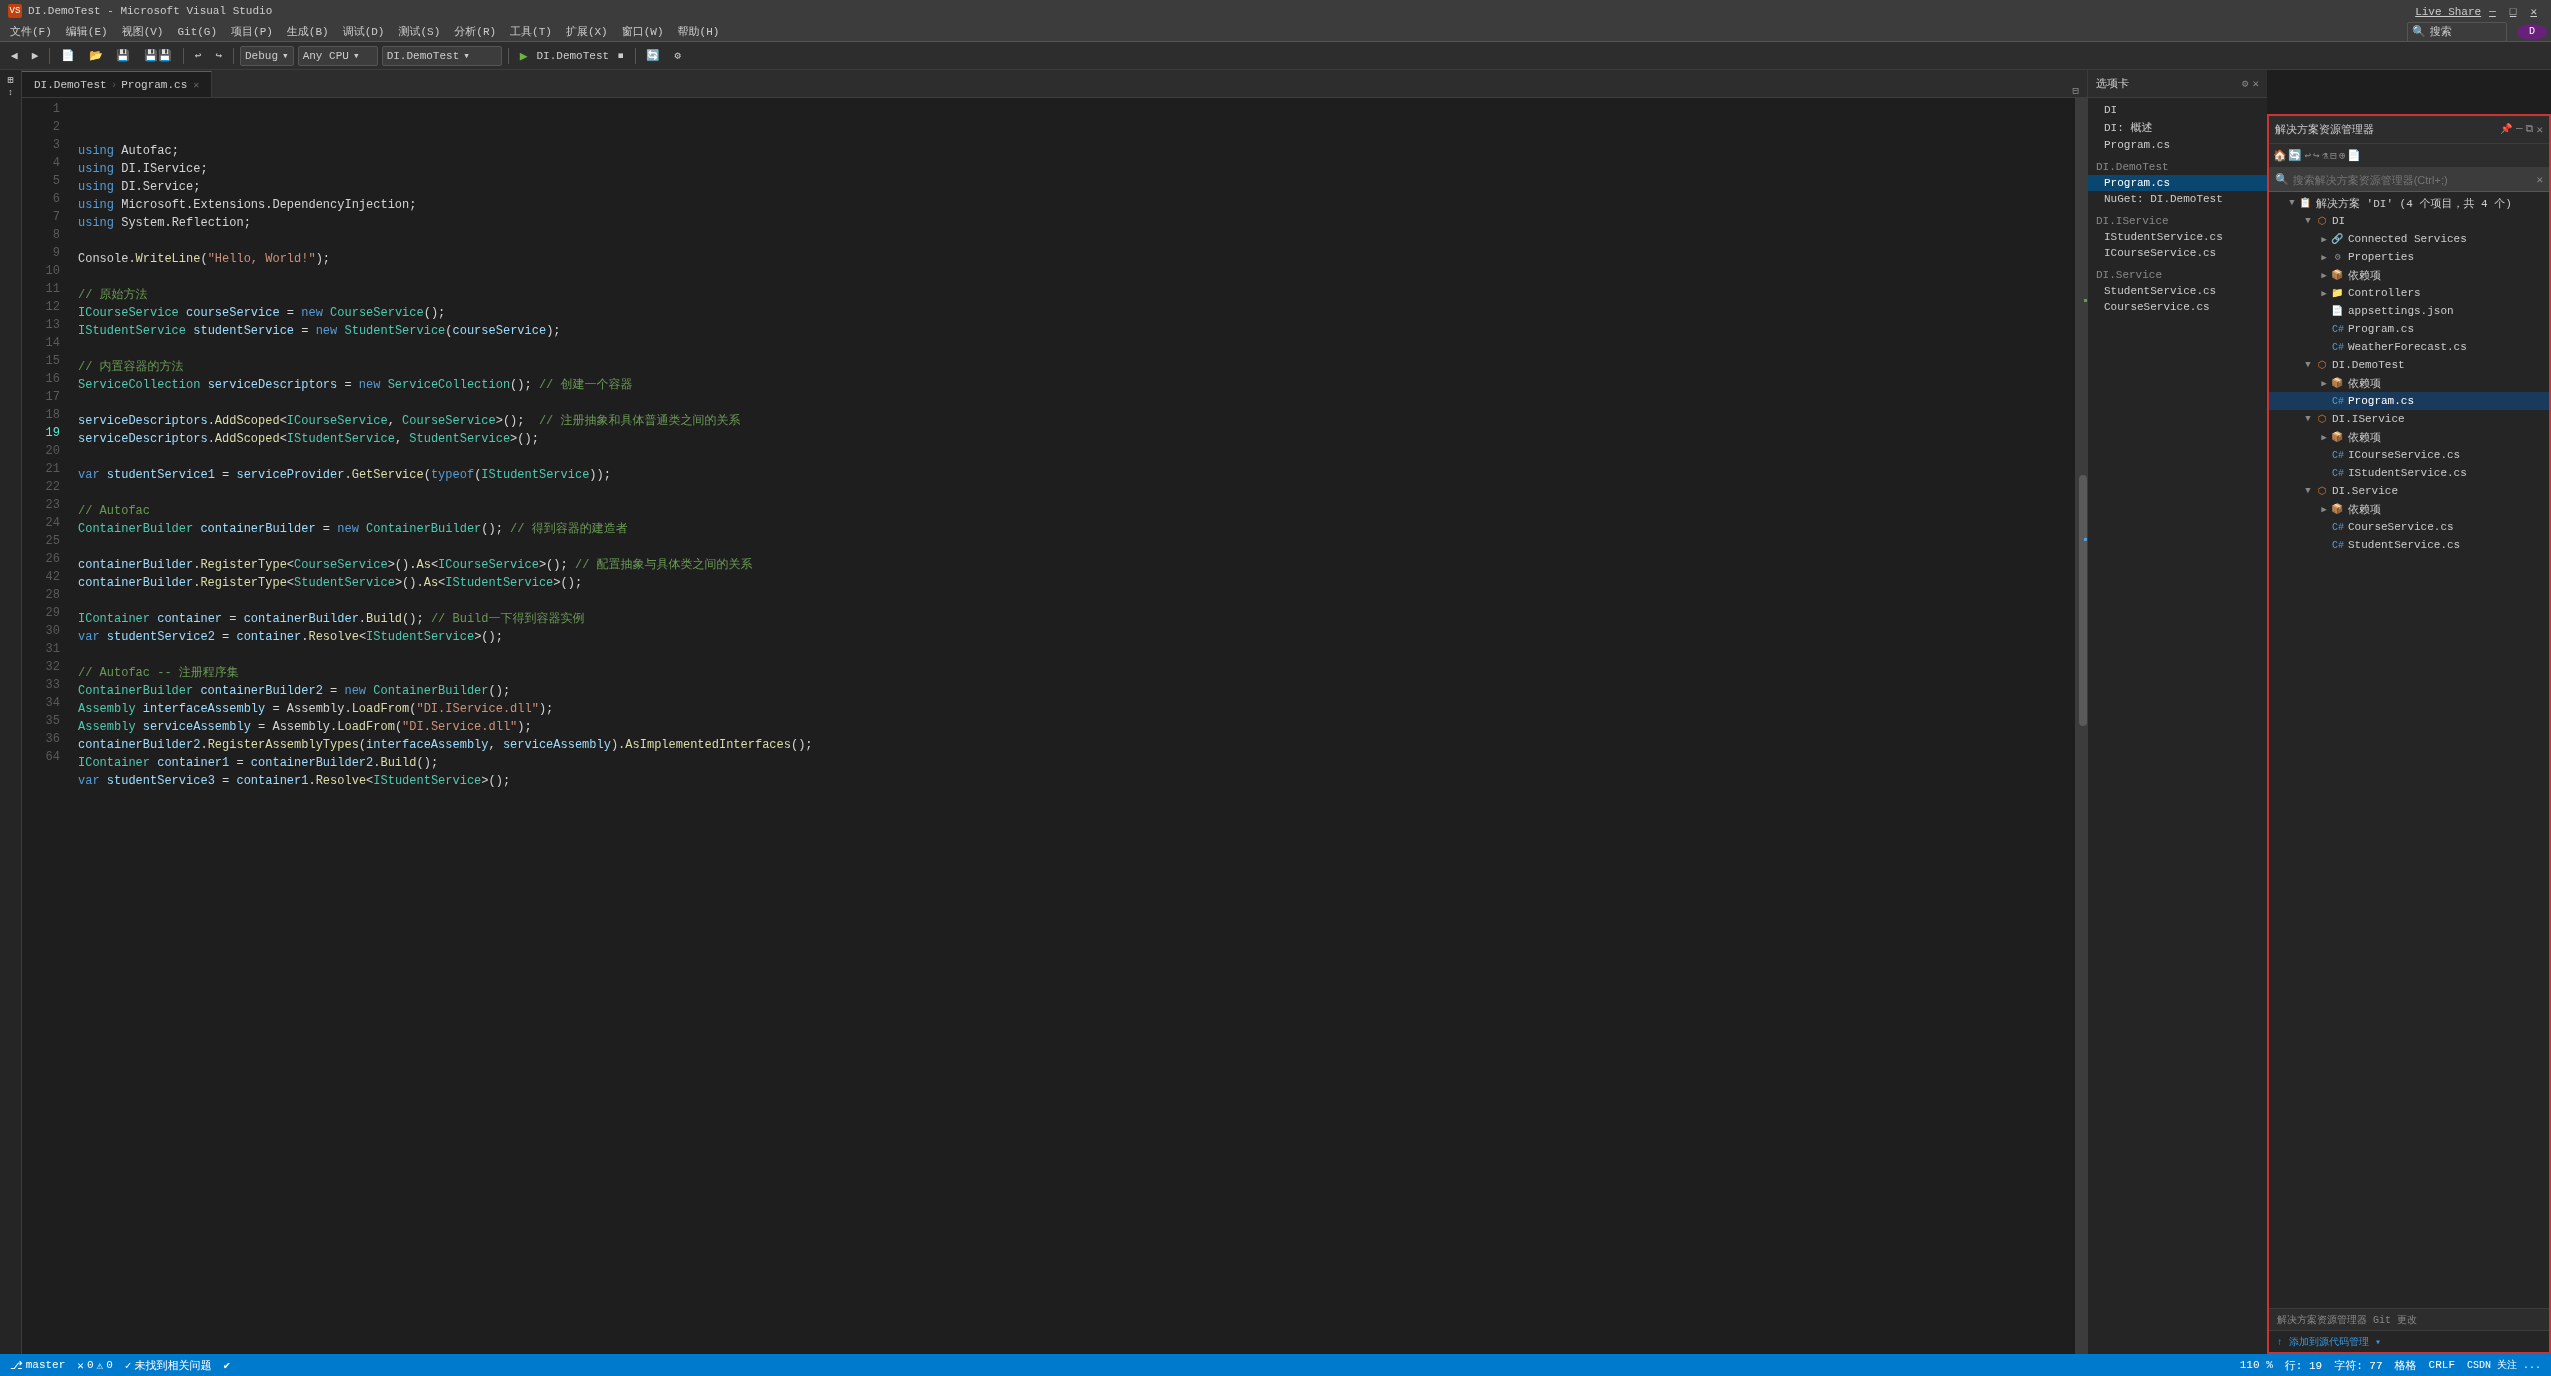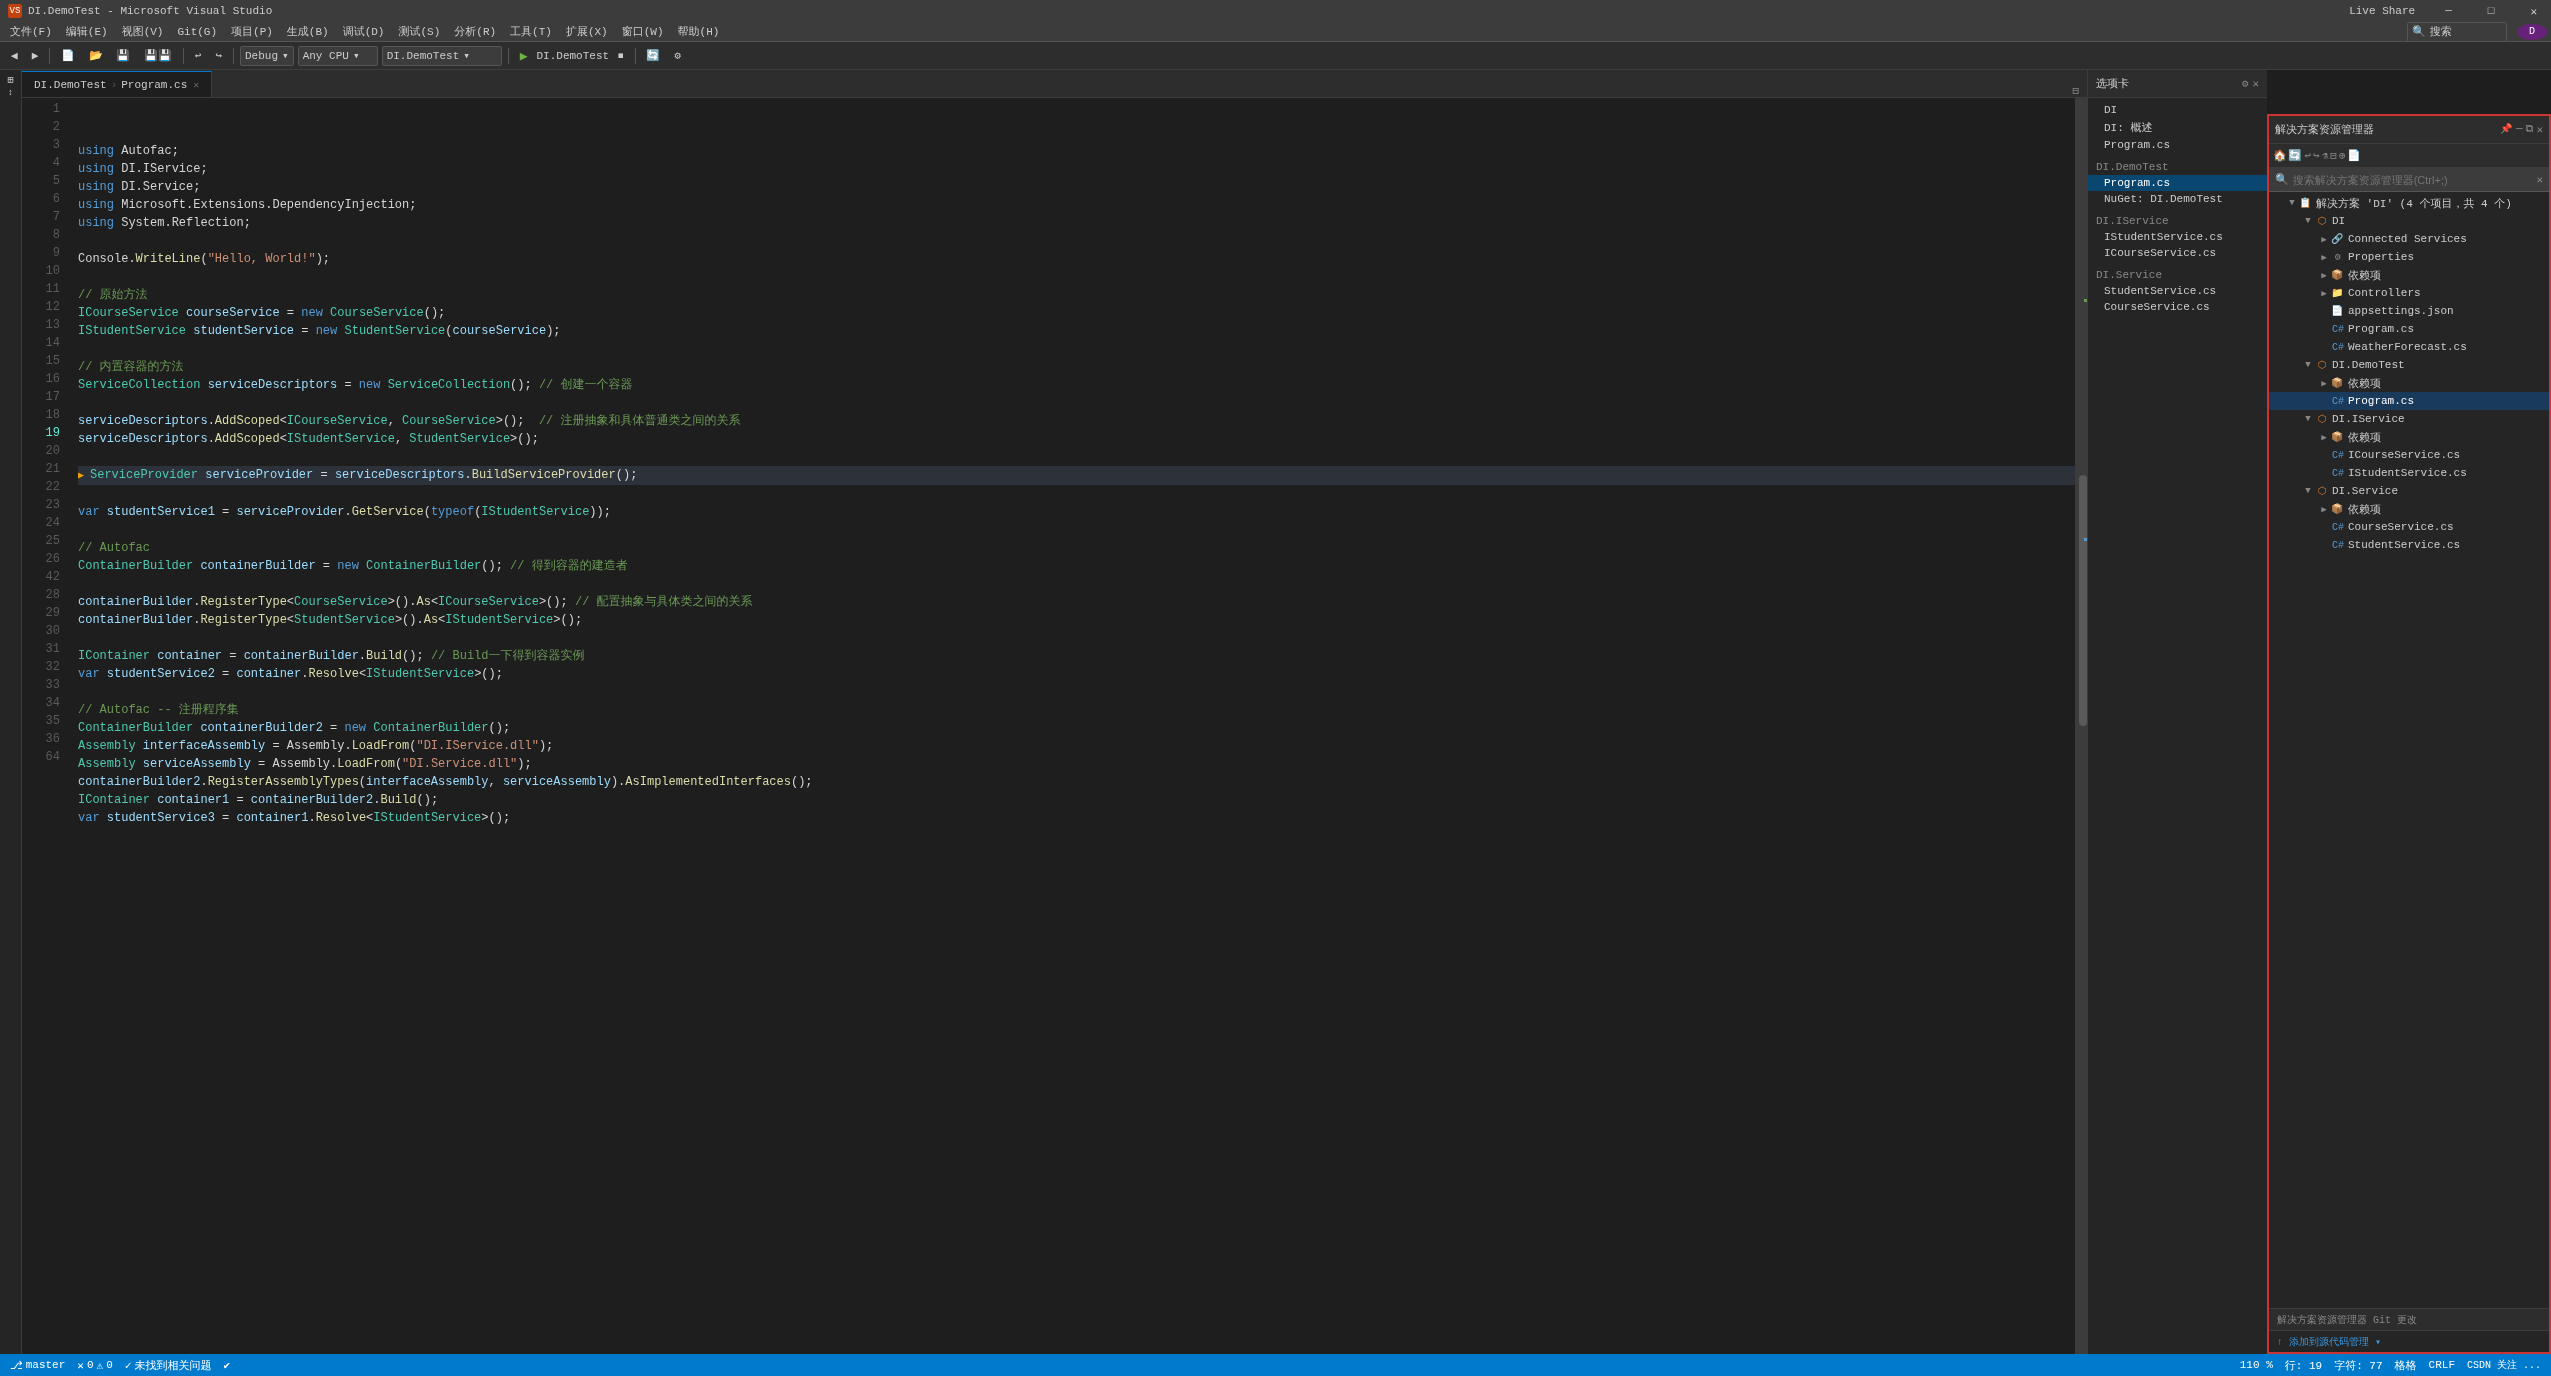--- a/index.html
+++ b/index.html
@@ -18,21 +18,21 @@
       height: 22px;
       background: #3c3c3c;
       display: flex;
       align-items: center;
       justify-content: space-between;
       padding: 0 8px;
       color: #cccccc;
       font-size: 11px;
     }
     .title-bar-left { display: flex; align-items: center; gap: 6px; }
-    .title-bar-right { display: flex; align-items: flex-start; gap: 24px; }
+    .title-bar-right { display: flex; align-items: flex-end; gap: 2px; text-decoration: underline; }
     .title-icon { width: 14px; height: 14px; background: #c2410c; border-radius: 2px; display: inline-flex; align-items: center; justify-content: center; font-size: 9px; color: white; }
 
     
     .menu-bar {
       height: 20px;
       background: #3c3c3c;
       display: flex;
       align-items: center;
       padding: 0 4px;
       gap: 2px;
@@ -438,21 +438,20 @@
 <span><span class="comment">// 原始方法</span></span>
 <span><span class="type">ICourseService</span> <span class="var-name">courseService</span> = <span class="kw">new</span> <span class="type">CourseService</span>();</span>
 <span><span class="type">IStudentService</span> <span class="var-name">studentService</span> = <span class="kw">new</span> <span class="type">StudentService</span>(<span class="var-name">courseService</span>);</span>
 <span> </span>
 <span><span class="comment">// 内置容器的方法</span></span>
 <span><span class="type">ServiceCollection</span> <span class="var-name">serviceDescriptors</span> = <span class="kw">new</span> <span class="type">ServiceCollection</span>(); <span class="comment">// 创建一个容器</span></span>
 <span> </span>
 <span><span class="var-name">serviceDescriptors</span>.<span class="method">AddScoped</span>&lt;<span class="type">ICourseService</span>, <span class="type">CourseService</span>&gt;();  <span class="comment">// 注册抽象和具体普通类之间的关系</span></span>
 <span><span class="var-name">serviceDescriptors</span>.<span class="method">AddScoped</span>&lt;<span class="type">IStudentService</span>, <span class="type">StudentService</span>&gt;();</span>
 <span> </span>
-<span style="background:#2c313a;display:block;"><span style="display:inline-block;width:12px;color:#f0a500;font-size:10px;">▶</span><span class="type">ServiceProvider</span> <span class="var-name">serviceProvider</span> = <span class="var-name">serviceDescriptors</span>.<span class="method">BuildServiceProvider</span>();</span>
 <span><span class="kw">var</span> <span class="var-name">studentService1</span> = <span class="var-name">serviceProvider</span>.<span class="method">GetService</span>(<span class="kw">typeof</span>(<span class="type">IStudentService</span>));</span>
 <span> </span>
 <span><span class="comment">// Autofac</span></span>
 <span><span class="type">ContainerBuilder</span> <span class="var-name">containerBuilder</span> = <span class="kw">new</span> <span class="type">ContainerBuilder</span>(); <span class="comment">// 得到容器的建造者</span></span>
 <span> </span>
 <span><span class="var-name">containerBuilder</span>.<span class="method">RegisterType</span>&lt;<span class="type">CourseService</span>&gt;().<span class="method">As</span>&lt;<span class="type">ICourseService</span>&gt;(); <span class="comment">// 配置抽象与具体类之间的关系</span></span>
 <span><span class="var-name">containerBuilder</span>.<span class="method">RegisterType</span>&lt;<span class="type">StudentService</span>&gt;().<span class="method">As</span>&lt;<span class="type">IStudentService</span>&gt;();</span>
 <span> </span>
 <span><span class="type">IContainer</span> <span class="var-name">container</span> = <span class="var-name">containerBuilder</span>.<span class="method">Build</span>(); <span class="comment">// Build一下得到容器实例</span></span>
 <span><span class="kw">var</span> <span class="var-name">studentService2</span> = <span class="var-name">container</span>.<span class="method">Resolve</span>&lt;<span class="type">IStudentService</span>&gt;();</span>

